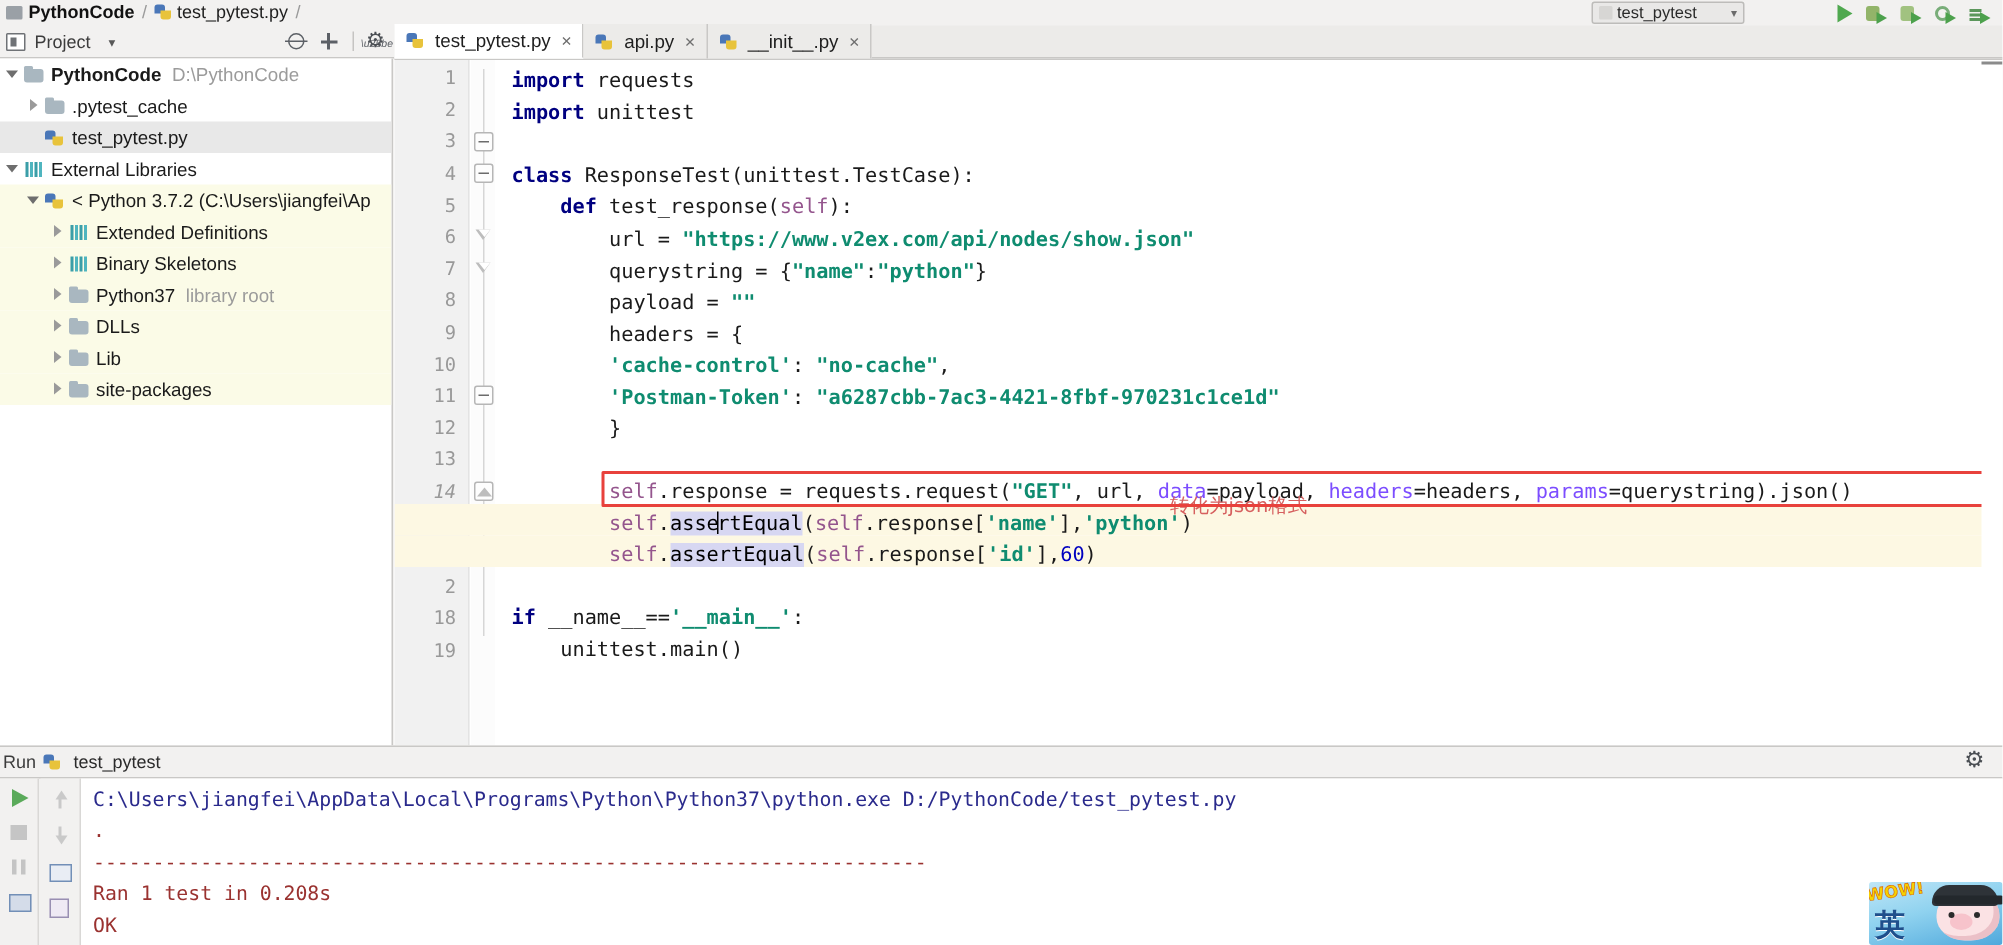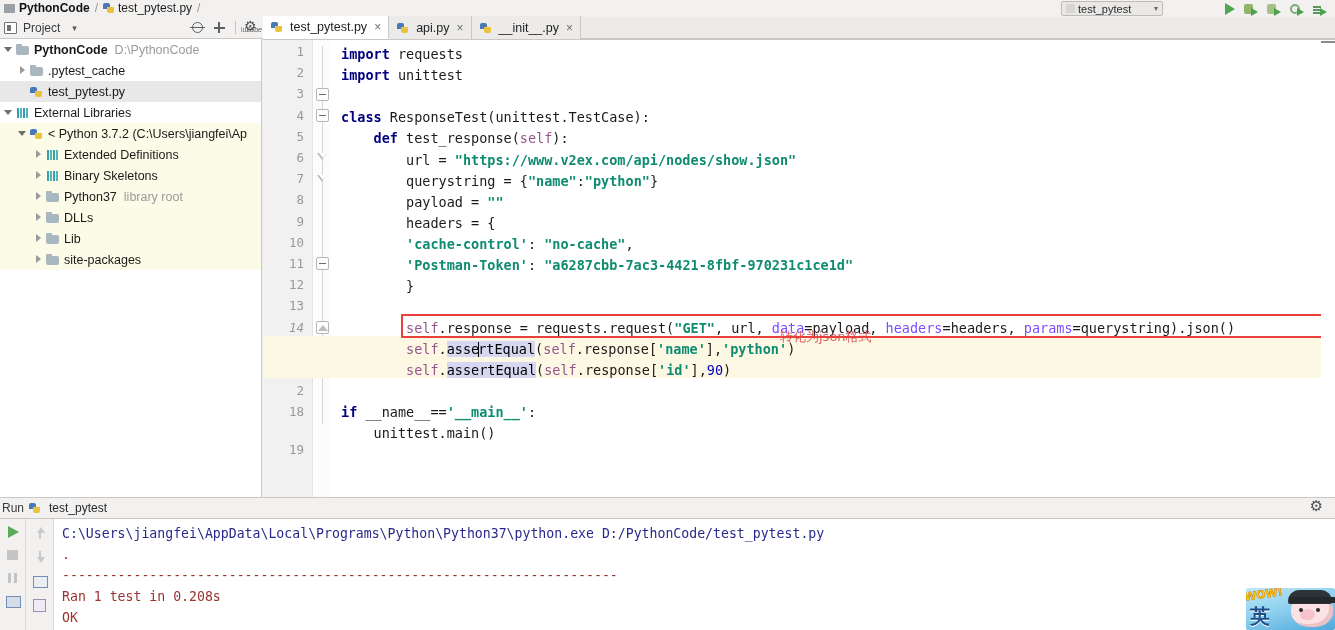--- a/index.html
+++ b/index.html
@@ -459,21 +459,21 @@
         <div class="lnum" style="top: 173.6px;">9</div>
         <div class="lnum" style="top: 194.8px;">10</div>
         <div class="lnum" style="top: 216px;">11</div>
         <div class="lnum" style="top: 237.2px;">12</div>
         <div class="lnum" style="top: 258.4px;">13</div>
         <div class="lnum" style="top: 279.6px; font-style: italic;">14</div>
         <div class="lnum" style="top: 300.8px;">15</div>
         <div class="lnum" style="top: 322px;">16</div>
         <div class="lnum" style="top: 343.2px;">2</div>
         <div class="lnum" style="top: 364.4px;">18</div>
-        <div class="lnum" style="top: 385.6px; margin-top: 16px;">19</div>
+        <div class="lnum" style="top: 385.6px;">19</div>
       </div>
     <div class="foldcol">
       <div class="foldline"></div>
       <div class="foldmark minus" style="top:48px"></div>
       <div class="foldmark minus" style="top:69px"></div>
       <div class="foldmark tri" style="top:111px"></div>
       <div class="foldmark tri" style="top:133px"></div>
       <div class="foldmark minus" style="top:217px"></div>
       <div class="foldmark up" style="top:281px"></div>
       <div class="foldmark up" style="top:324px"></div>
@@ -491,21 +491,21 @@
       <div class="cline" style="top:110px"><span class="plain">        url = </span><span class="str">"https://www.v2ex.com/api/nodes/show.json"</span></div>
       <div class="cline" style="top:131px"><span class="plain">        querystring = {</span><span class="str">"name"</span><span class="plain">:</span><span class="str">"python"</span><span class="plain">}</span></div>
       <div class="cline" style="top:152px"><span class="plain">        payload = </span><span class="str">""</span></div>
       <div class="cline" style="top:173px"><span class="plain">        headers = {</span></div>
       <div class="cline" style="top:194px"><span class="plain">        </span><span class="str">'cache-control'</span><span class="plain">: </span><span class="str">"no-cache"</span><span class="plain">,</span></div>
       <div class="cline" style="top:215px"><span class="plain">        </span><span class="str">'Postman-Token'</span><span class="plain">: </span><span class="str">"a6287cbb-7ac3-4421-8fbf-970231c1ce1d"</span></div>
       <div class="cline" style="top:236px"><span class="plain">        }</span></div>
       <div class="cline" style="top:257px"></div>
       <div class="cline" style="top:278px"><span class="plain">        </span><span class="slf">self</span><span class="plain">.response = requests.request(</span><span class="str">"GET"</span><span class="plain">, url, </span><span class="kwarg">data</span><span class="plain">=payload, </span><span class="kwarg">headers</span><span class="plain">=headers, </span><span class="kwarg">params</span><span class="plain">=querystring).json()</span></div>
       <div class="cline" style="top:299px"><span class="plain">        </span><span class="slf">self</span><span class="plain">.</span><span class="occ">asse<span class="caret"></span>rtEqual</span><span class="plain">(</span><span class="slf">self</span><span class="plain">.response[</span><span class="str">'name'</span><span class="plain">],</span><span class="str">'python'</span><span class="plain">)</span></div>
-      <div class="cline" style="top:320px"><span class="plain">        </span><span class="slf">self</span><span class="plain">.</span><span class="occ">assertEqual</span><span class="plain">(</span><span class="slf">self</span><span class="plain">.response[</span><span class="str">'id'</span><span class="plain">],</span><span class="num">90</span><span class="plain">)</span></div>
+      <div class="cline" style="top:320px"><span class="plain">        </span><span class="slf">self</span><span class="plain">.</span><span class="occ">assertEqual</span><span class="plain">(</span><span class="slf">self</span><span class="plain">.response[</span><span class="str">'id'</span><span class="plain">],</span><span class="num">60</span><span class="plain">)</span></div>
       <div class="cline" style="top:341px"></div>
       <div class="cline" style="top:362px"><span class="kw">if</span><span class="plain"> __name__==</span><span class="str">'__main__'</span><span class="plain">:</span></div>
       <div class="cline" style="top:383px"><span class="plain">    unittest.main()</span></div>
     </div>
 
     <div class="annot" style="left:517px; top:288px;">转化为json格式</div>
     <div class="redbox" style="left:138px; top:274px; width:930px; height:24px;"></div>
   </div>
   <div class="scroll-strip"></div>
   <div class="scroll-top-line"></div>

